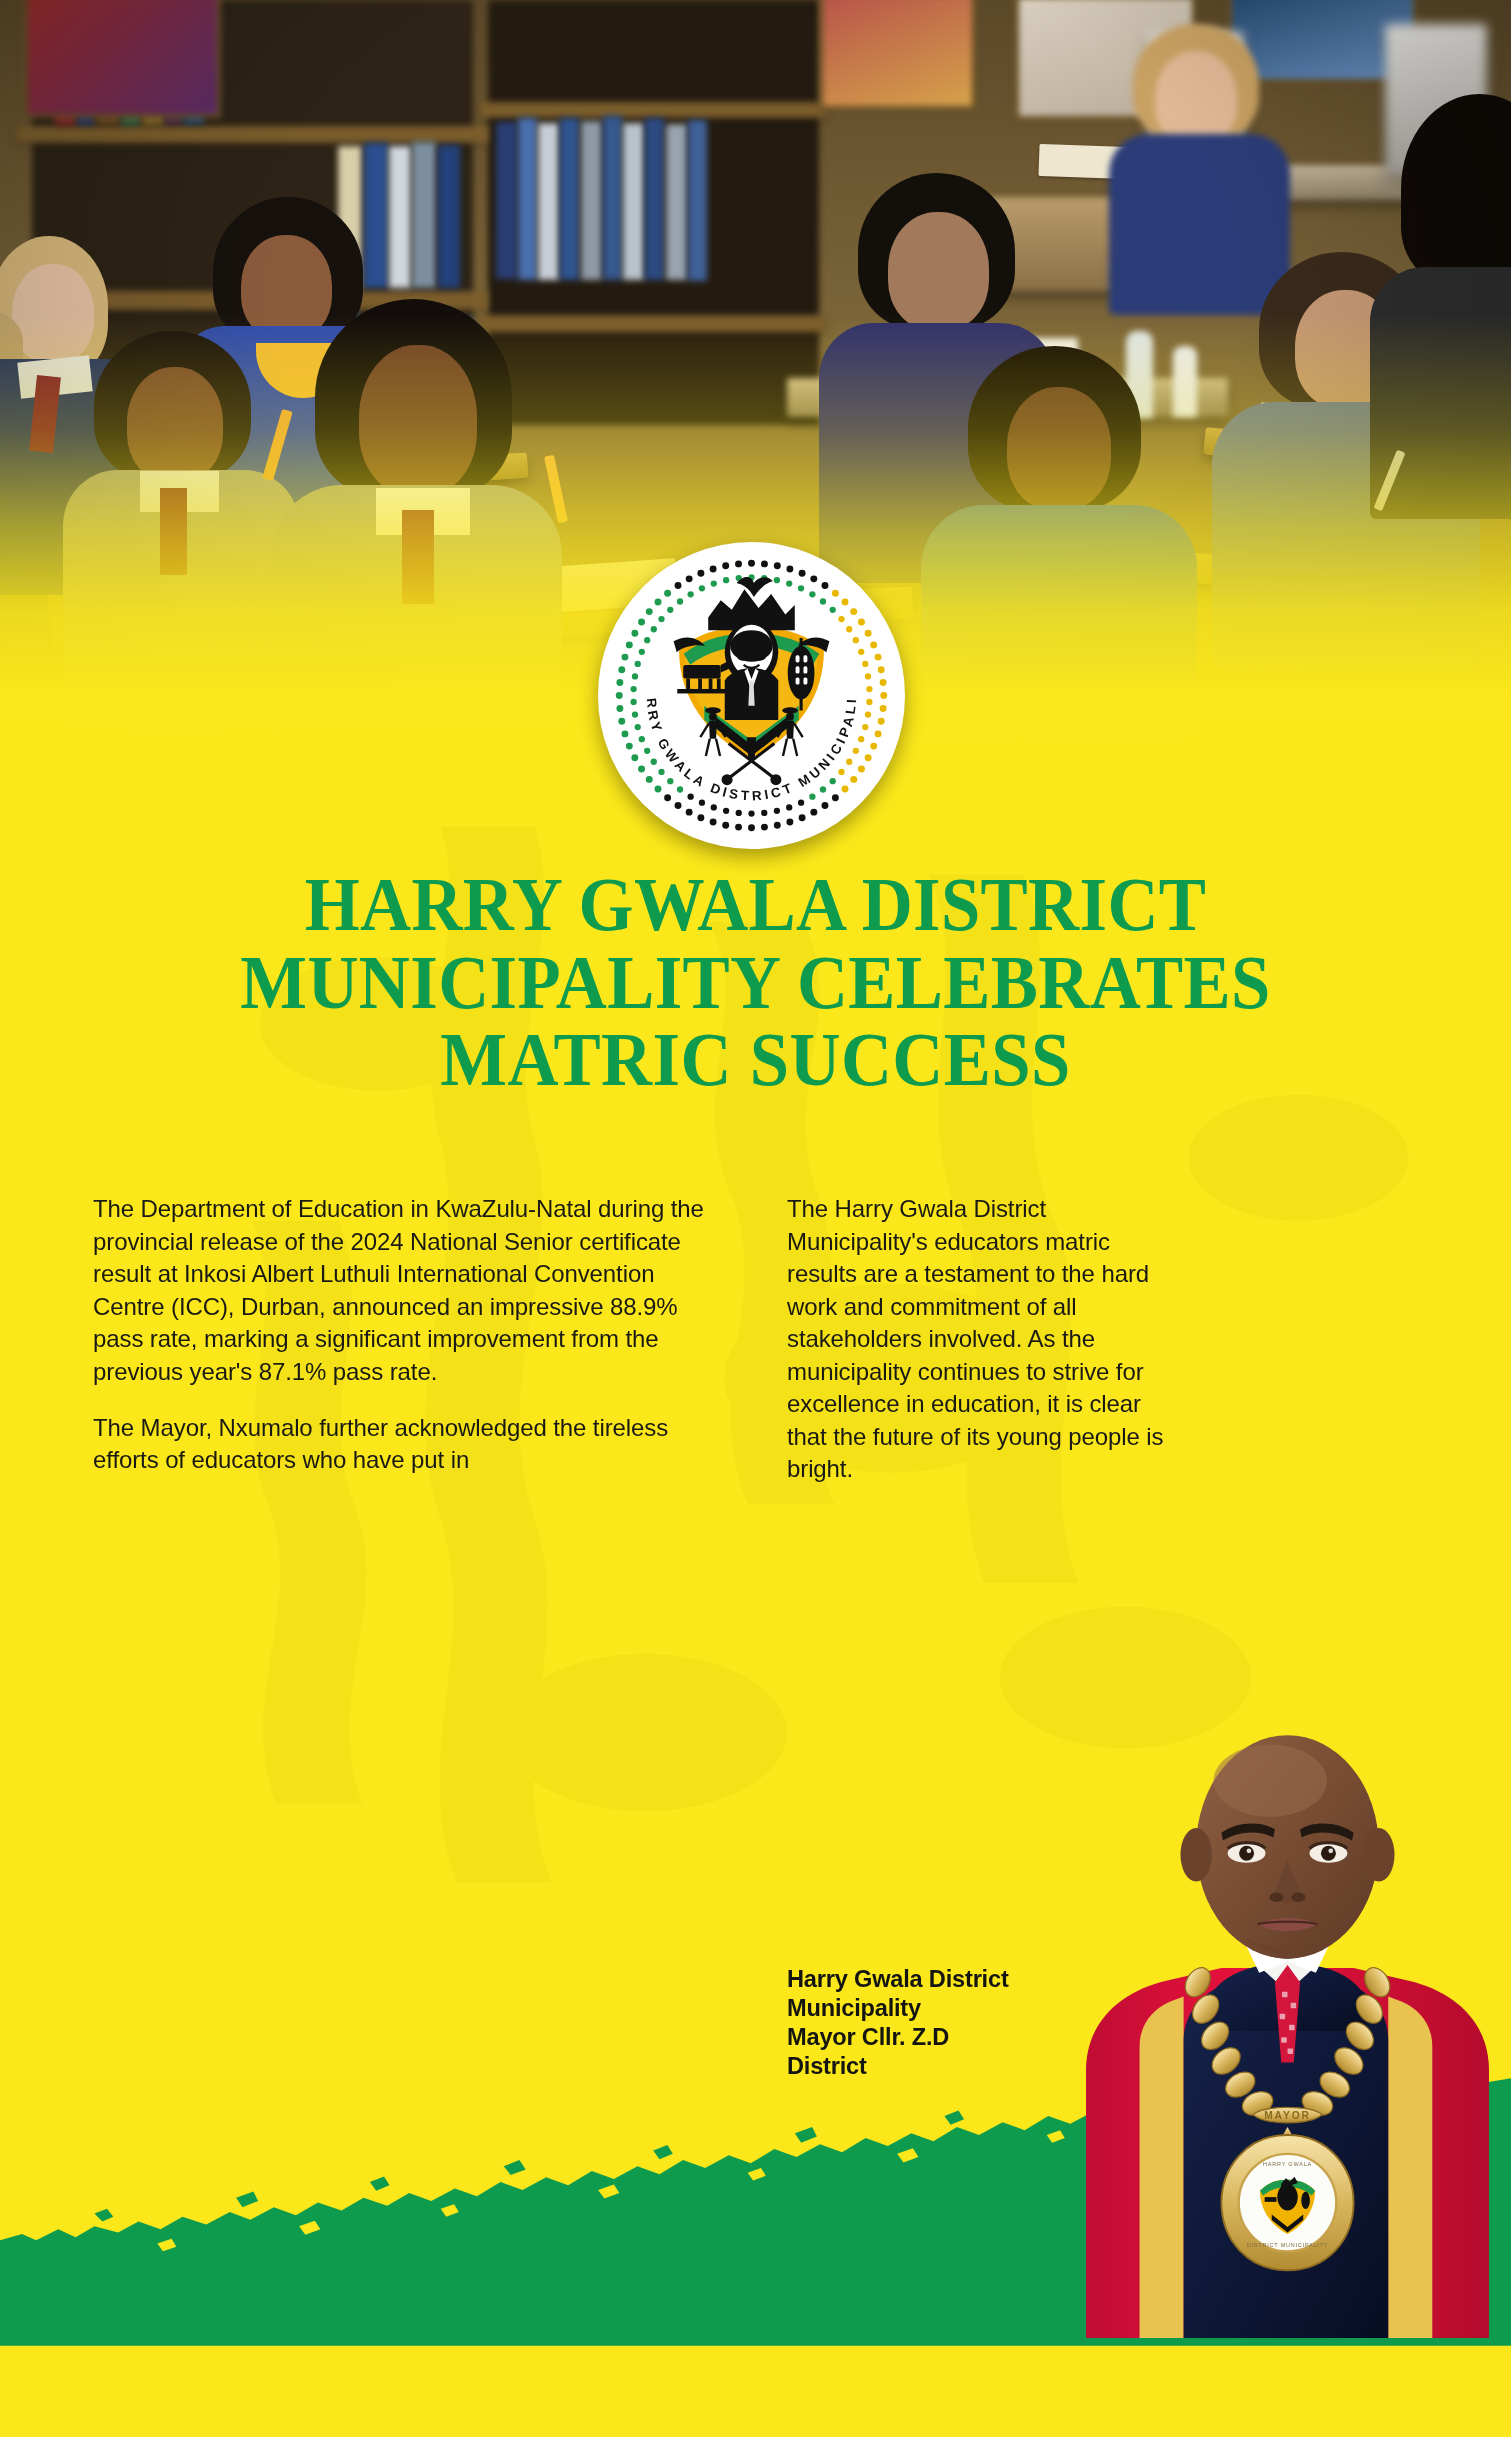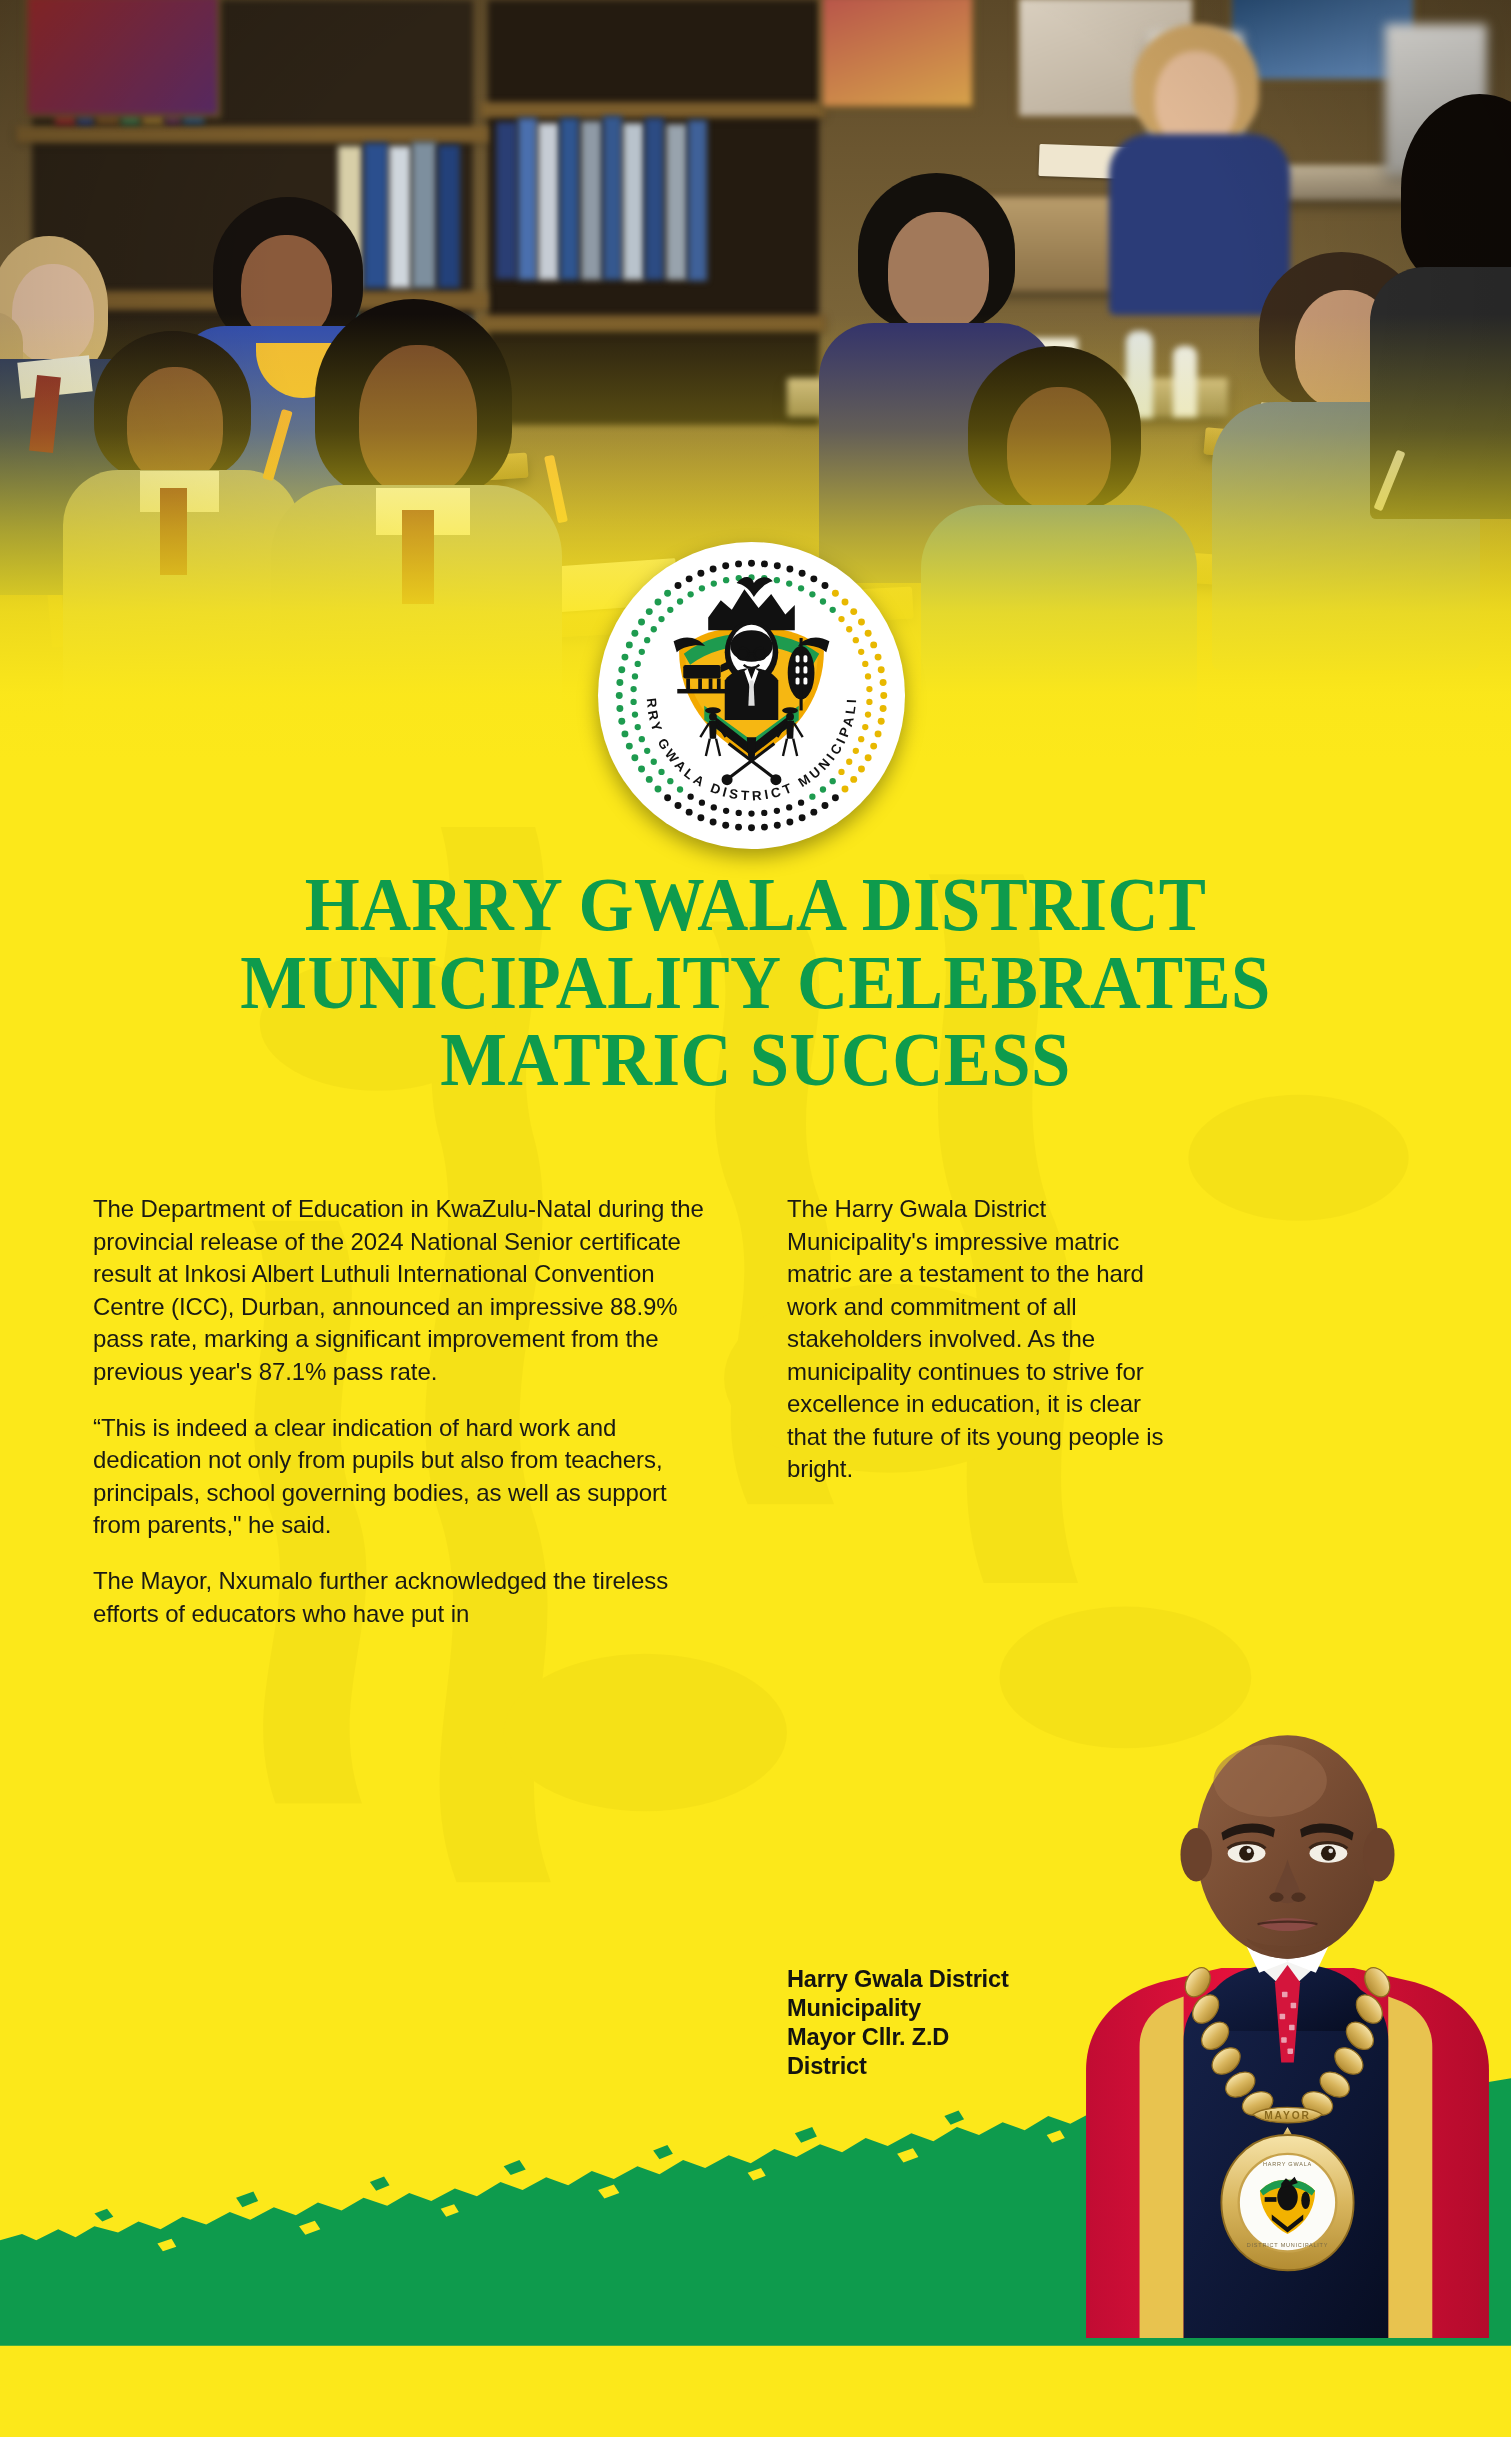--- a/index.html
+++ b/index.html
@@ -509,25 +509,24 @@
 
   <div class="headline">
     <div class="ln">HARRY GWALA DISTRICT</div>
     <div class="ln">MUNICIPALITY CELEBRATES</div>
     <div class="ln">MATRIC SUCCESS</div>
   </div>
 
   <div class="cols">
     <div class="col col-left">
       <p>The Department of Education in KwaZulu-Natal during the provincial release of the 2024 National Senior certificate result at Inkosi Albert Luthuli International Convention Centre (ICC), Durban, announced an impressive 88.9% pass rate, marking a significant improvement from the previous year's 87.1% pass rate.</p>
-      <p>“This is indeed a clear indication of hard work and dedication not only from pupils but also from teachers, principals, school governing bodies, as well as support from parents," he said.</p>
       <p>The Mayor, Nxumalo further acknowledged the tireless efforts of educators who have put in</p>
     </div>
     <div class="col col-right">
-      <p class="narrow">The Harry Gwala District Municipality's impressive matric matric are a testament to the hard work and commitment of all stakeholders involved. As the municipality continues to strive for excellence in education, it is clear that the future of its young people is bright.</p>
+      <p class="narrow">The Harry Gwala District Municipality's educators matric results are a testament to the hard work and commitment of all stakeholders involved. As the municipality continues to strive for excellence in education, it is clear that the future of its young people is bright.</p>
     </div>
   </div>
 
   <div class="mayor-caption">
     <div>Harry Gwala District</div>
     <div>Municipality</div>
     <div>Mayor Cllr. Z.D</div>
     <div>District</div>
   </div>
 

